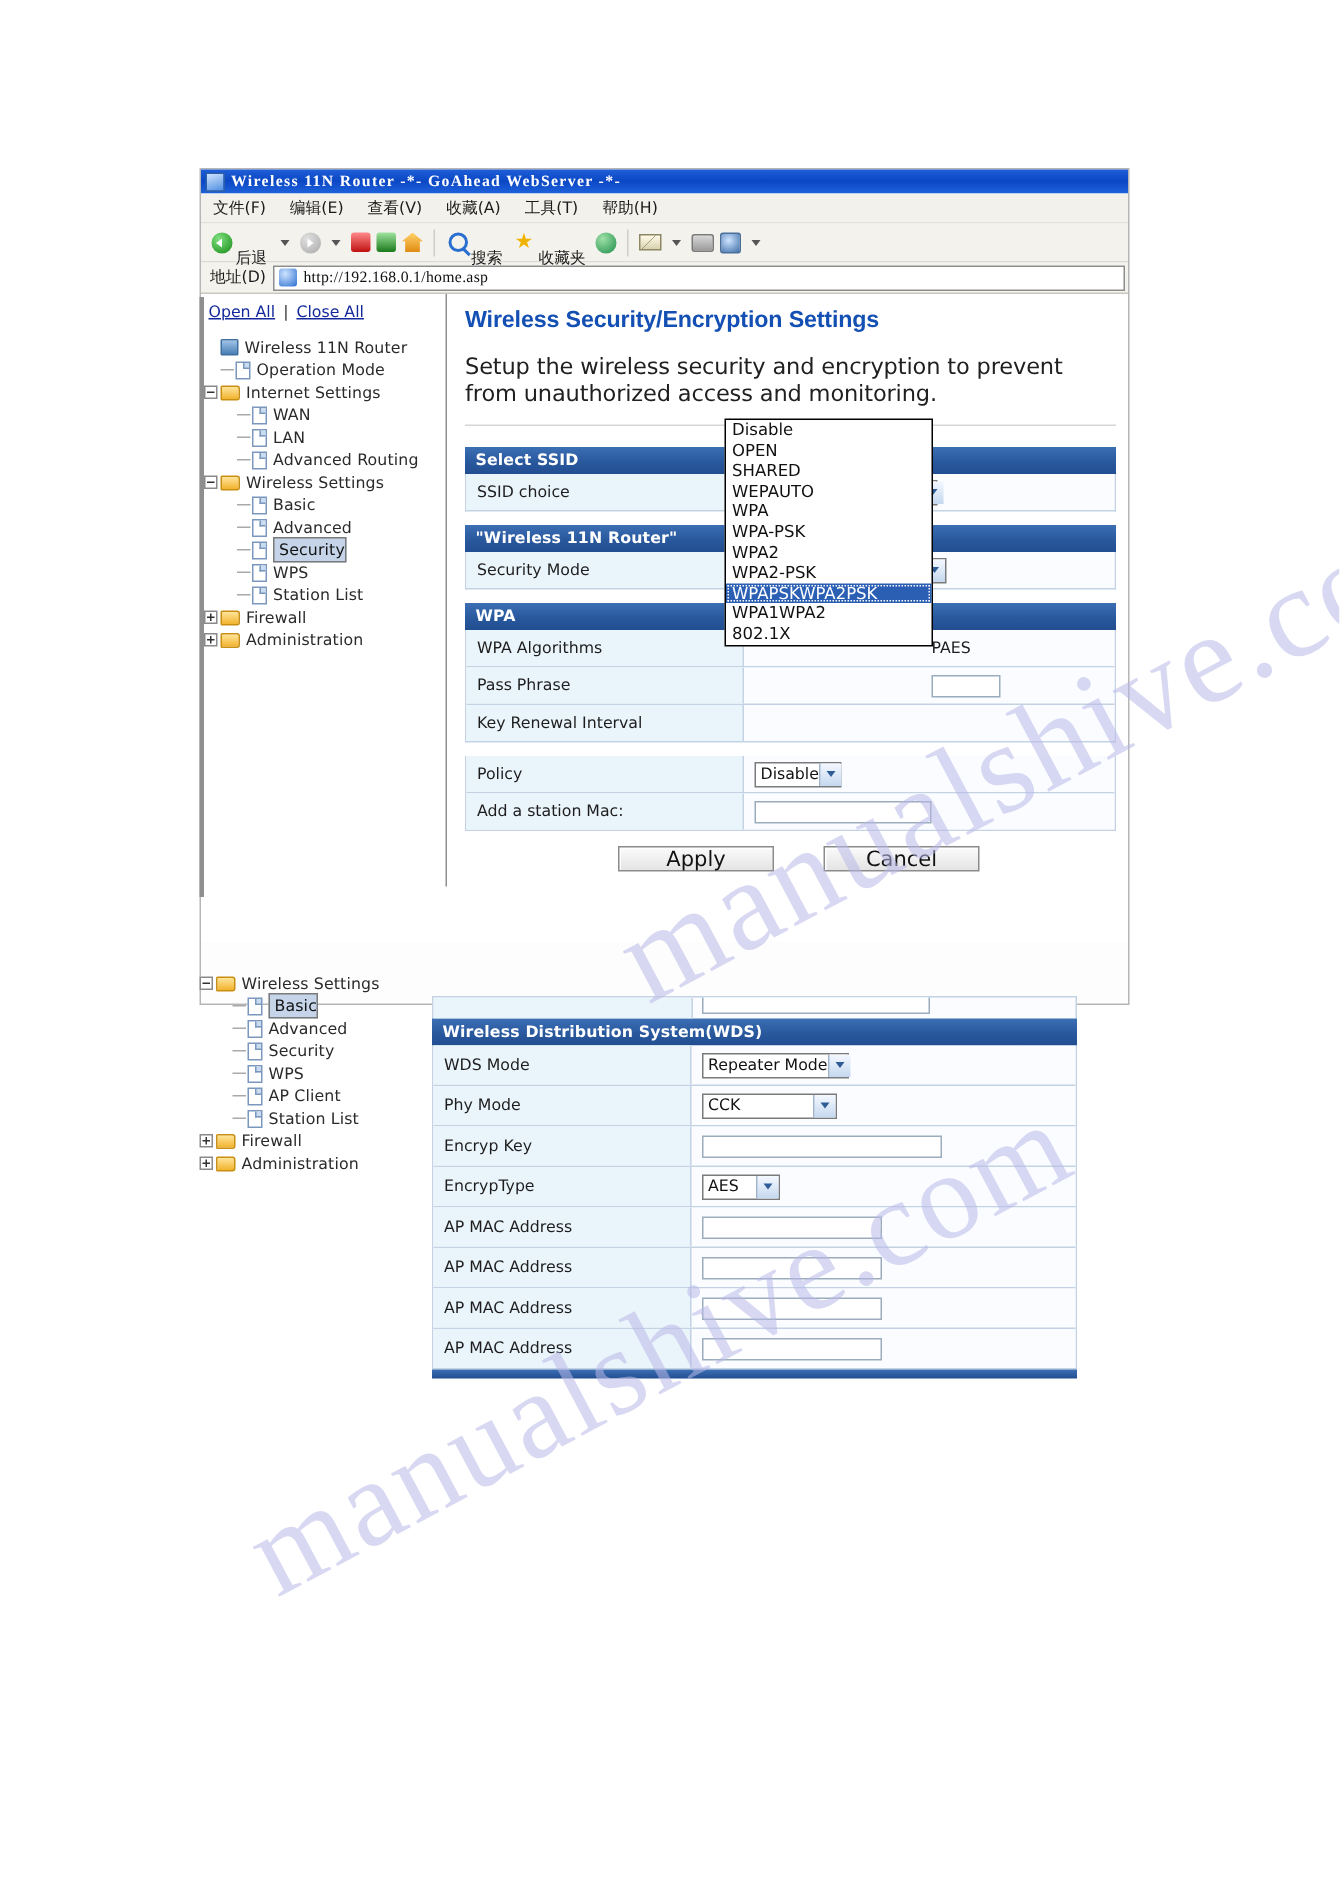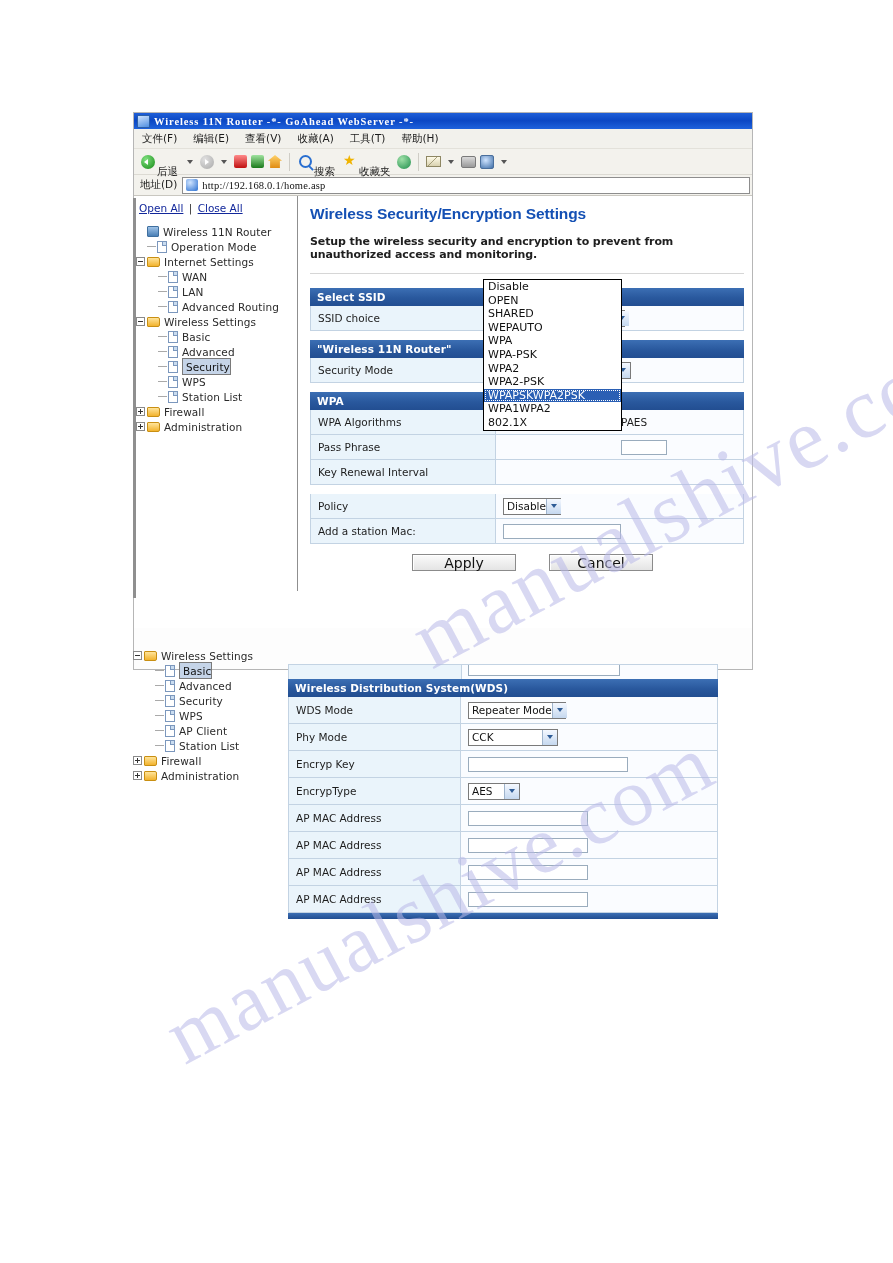--- a/index.html
+++ b/index.html
@@ -133,22 +133,22 @@
   .ico-page::after{content:"";position:absolute;right:0;top:0;width:3px;height:3px;
     background:#c9dcf0;border-left:1px solid #7b97bd;border-bottom:1px solid #7b97bd;}
   .tlabel{letter-spacing:.1px;}
   .tlabel.sel{background:#c5d4e8;}
 
   .content{flex:1;padding:4px 6px 0 6px;box-sizing:border-box;position:relative;}
   .h1{
     color:#1450b4;font-size:15.5px;font-weight:bold;margin:5px 0 12px 6px;
     letter-spacing:-.1px;font-family:"Liberation Sans",sans-serif;
   }
-  .desc{font-size:11px;color:#202020;margin:0 0 12px 6px;letter-spacing:-.1px;
-    font-family:"DejaVu Sans",sans-serif;font-weight:bold;}
+  .desc{font-size:15px;color:#202020;margin:0 0 12px 6px;letter-spacing:-.1px;
+    font-family:"DejaVu Sans",sans-serif;}
   .hr{height:1px;background:#d6d6d6;margin:0 2px 14px 6px;}
 
   .panel{margin:0 2px 9px 6px;position:relative;}
   .phead{
     background:linear-gradient(180deg,#3c6fb4 0%,#29589d 55%,#224e91 100%);
     color:#fff;font-size:10.5px;font-weight:bold;padding:3px 0 3px 7px;
     box-sizing:border-box;letter-spacing:.1px;font-family:"DejaVu Sans",sans-serif;
   }
   .prow{display:flex;border-bottom:1px solid #c3d3e3;background:#fafcff;min-height:24px;}
   .prow:last-child{border-bottom:none;}

